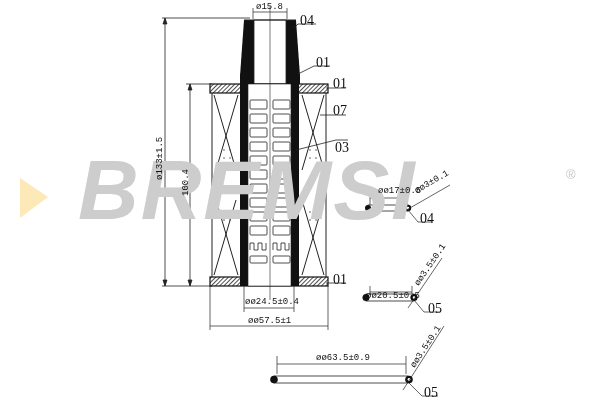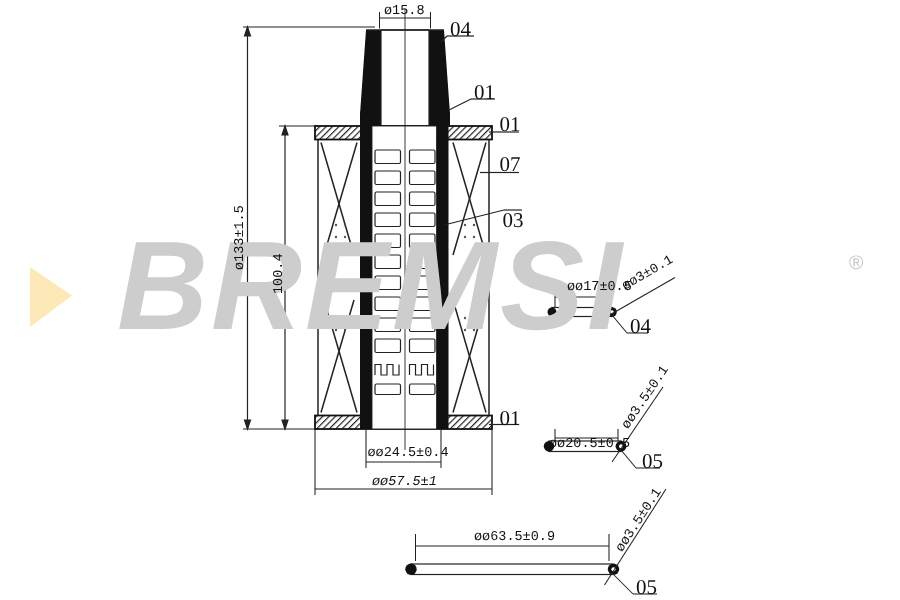--- a/index.html
+++ b/index.html
@@ -210,21 +210,21 @@
 <div class="reg-mark">®</div>
 
 
 <div class="text-layer">
   <span class="t dim" style="left:256px; top:2px;">ø15.8</span>
 
   <span class="t dim vert" style="left:155px; top:180px;">ø133±1.5</span>
   <span class="t dim vert" style="left:181px; top:196px;">100.4</span>
 
   <span class="t dim" style="left:245px; top:297px;">øø24.5±0.4</span>
-  <span class="t dim" style="left:248px; top:316px;font-style:italic;">øø57.5±1</span>
+  <span class="t dim" style="left:248px; top:316px;">øø57.5±1</span>
 
   <span class="t lbl" style="left:300px; top:13px;">04</span>
   <span class="t lbl" style="left:316px; top:55px;">01</span>
   <span class="t lbl" style="left:333px; top:76px;">01</span>
   <span class="t lbl" style="left:333px; top:103px;">07</span>
   <span class="t lbl" style="left:335px; top:140px;">03</span>
   <span class="t lbl" style="left:333px; top:272px;">01</span>
 
   <span class="t dim" style="left:366px; top:186px;margin-left:12px;">øø17±0.5</span>
   <span class="t dim diag" style="left:418px; top:186px; transform: rotate(-30deg);">øø3±0.1</span>

